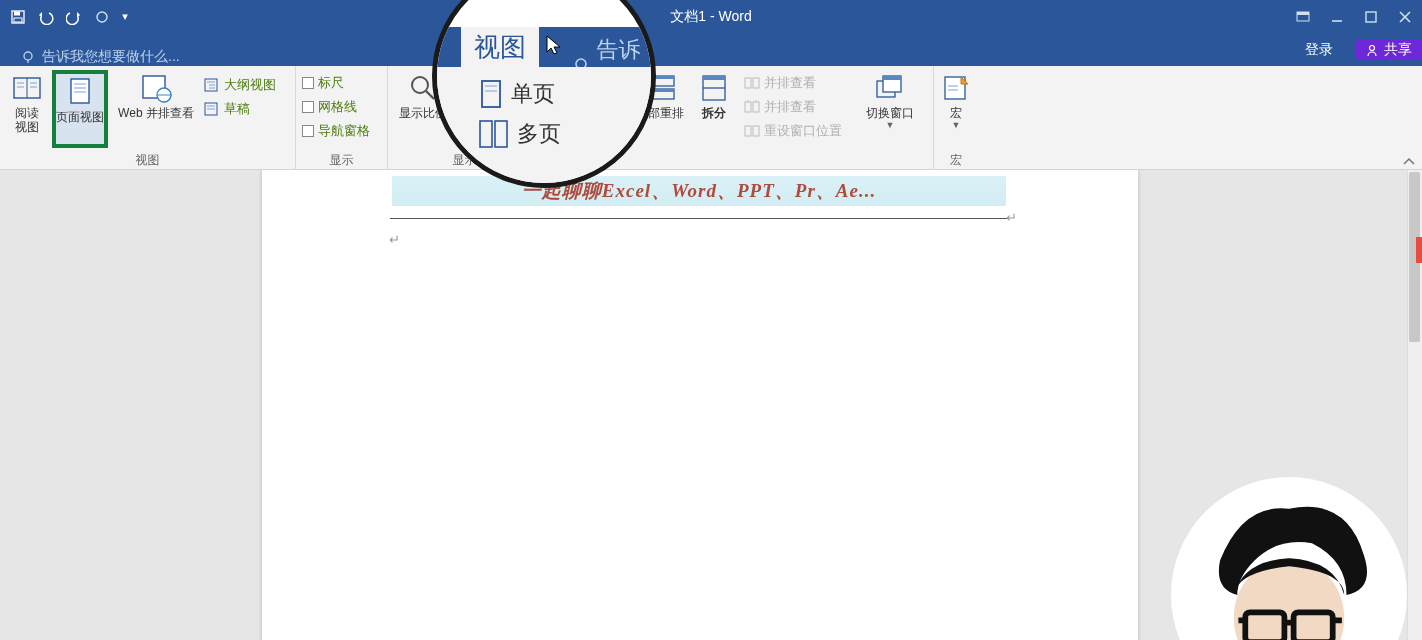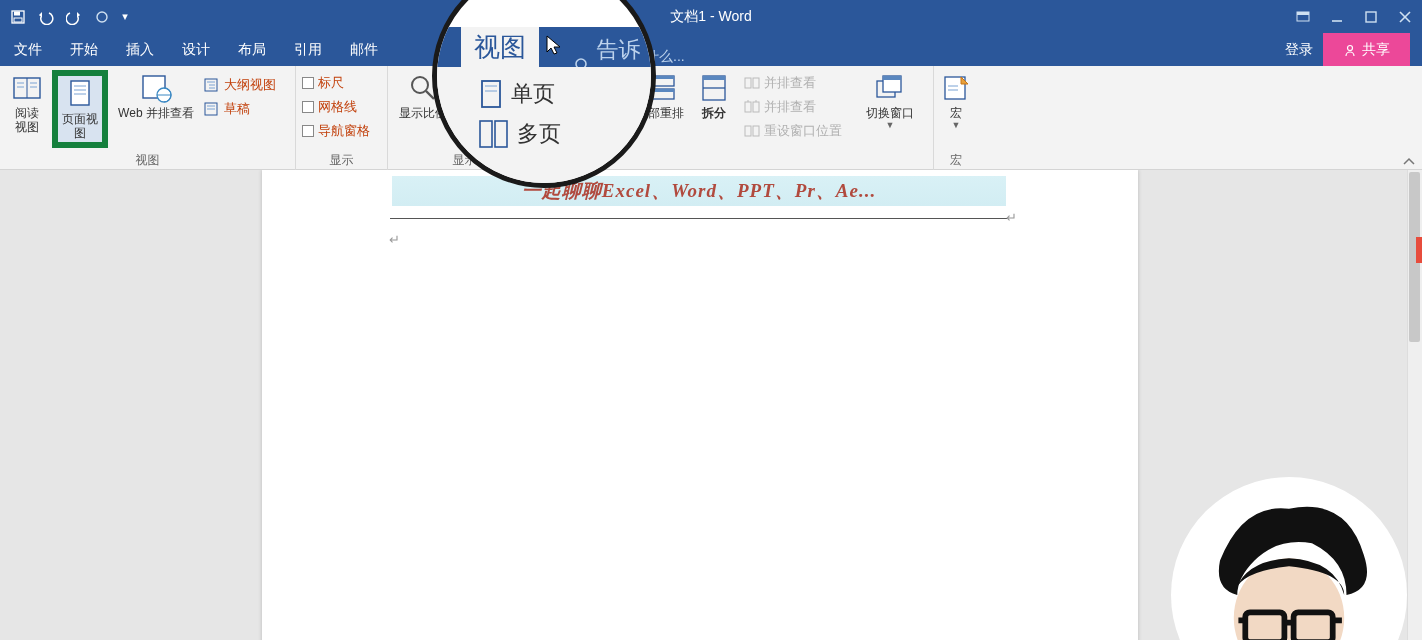--- a/index.html
+++ b/index.html
@@ -13,33 +13,33 @@
   .title-center { position:absolute; left:50%; transform:translateX(-50%); top:0; height:33px; display:flex; align-items:center; gap:4px; color:#fff; font-size:14px; }
   .winctrl { position:absolute; right:0; top:0; height:33px; display:flex; align-items:center; }
   .winctrl div { width:34px; height:33px; display:flex; align-items:center; justify-content:center; color:#cfe0f1; font-size:14px; }
 
   
   .tabsrow { height:33px; background:#2b579a; display:flex; align-items:flex-end; color:#fff; position:relative; }
   .tabs { display:flex; align-items:flex-end; height:33px; }
   .tab { padding:0 14px; height:33px; display:flex; align-items:center; font-size:14px; color:#fff; }
   .tab.active { background:#f3f3f3; color:#2b579a; font-weight:500; height:33px; border-top-left-radius:0; }
   .tell-me { display:flex; align-items:center; gap:6px; color:#bcd2ec; font-size:14px; padding-left:20px; }
-  .tabright { position:absolute; right:12px; top:0; height:33px; display:flex; align-items:center; gap:0; }
+  .tabright { position:absolute; right:0; top:0; height:33px; display:flex; align-items:center; gap:12px; }
   .login { padding:0 10px; color:#fff; font-size:14px; }
-  .share { background:#ec4899; height:33px; display:flex; align-items:center; padding:0 20px; gap:5px; color:#fff; font-size:14px; }
+  .share { background:#6d28d9; height:21px; display:flex; align-items:center; padding:0 10px; gap:5px; color:#fff; font-size:14px; }
 
   
   .ribbon { height:104px; background:#f3f3f3; border-bottom:1px solid #d4d4d4; display:flex; position:relative; }
   .group { border-right:1px solid #d9d9d9; display:flex; flex-direction:column; height:104px; }
   .group-content { flex:1; display:flex; align-items:flex-start; padding:4px 6px 0 6px; gap:4px; }
   .group-label { height:18px; font-size:12px; color:#666; text-align:center; padding-bottom:2px;}
   .bigbtn { display:flex; flex-direction:column; align-items:center; justify-content:flex-start; width:50px; height:78px; padding-top:2px; font-size:12px; color:#333; text-align:center; line-height:1.2; }
-  .bigbtn.sel { background:#d8e3f0; border:6px solid #15803d; }
+  .bigbtn.sel { background:#d8e3f0; border:4px solid #15803d; }
   .bigbtn .ico { width:34px; height:32px; display:flex; align-items:center; justify-content:center; margin-bottom:2px;}
-  .smallrow { display:flex; align-items:center; gap:4px; font-size:13px; color:#c2410c; height:22px; white-space:nowrap;}
+  .smallrow { display:flex; align-items:center; gap:4px; font-size:13px; color:#4d7c0f; height:22px; white-space:nowrap;}
   .smallrow.disabled { color:#b0b0b0; }
   .smallrow .sq { width:12px; height:12px; border:1px solid #888; background:#fff; }
   .smallcol { display:flex; flex-direction:column; gap:2px; padding-top:0; }
   .midbtn { display:flex; align-items:center; gap:6px; font-size:14px; color:#333; height:26px;}
   .collapse { position:absolute; right:6px; bottom:3px; font-size:13px; color:#777; }
 
   
   .docarea { flex:1; background:#e6e6e6; position:relative; overflow:hidden; }
   .page { position:absolute; left:262px; top:0; width:876px; height:560px; background:#fff; box-shadow:0 0 4px rgba(0,0,0,.2);}
   .banner { position:absolute; left:130px; top:6px; width:614px; height:30px; background:linear-gradient(#d9f1f6,#d2edf3); display:flex; align-items:center; justify-content:center; font-style:italic; font-weight:bold; color:#b14a3e; font-family:"SimSun",serif; font-size:19px; letter-spacing:1px;}
@@ -127,31 +127,20 @@
       <div>
           <svg width="12" height="12">
             <line x1="1" y1="1" x2="11" y2="11" stroke="#cfe0f1" stroke-width="1.6"></line>
             <line x1="11" y1="1" x2="1" y2="11" stroke="#cfe0f1" stroke-width="1.6"></line>
           </svg>
         </div>
     </div>
   </div>
 
   <div class="tabsrow">
-    <div class="tabs">
-      <div class="tab">文件</div>
-      <div class="tab">开始</div>
-      <div class="tab">插入</div>
-      <div class="tab">设计</div>
-      <div class="tab">布局</div>
-      <div class="tab">引用</div>
-      <div class="tab">邮件</div>
-      <div style="width:57px;"></div>
-      <div class="tab active">视图</div>
-    </div>
     <div class="tell-me">
       <svg width="16" height="16">
           <circle cx="8" cy="7" r="4" fill="none" stroke="#bcd2ec" stroke-width="1.3"></circle>
           <line x1="8" y1="11" x2="8" y2="14" stroke="#bcd2ec" stroke-width="1.3"></line>
         </svg>
       <span>告诉我您想要做什么...</span>
     </div>
     <div class="tabright">
       <div class="login">登录</div>
       <div class="share">

